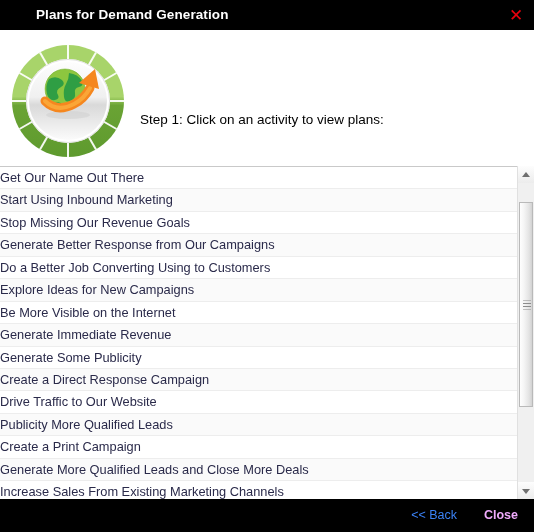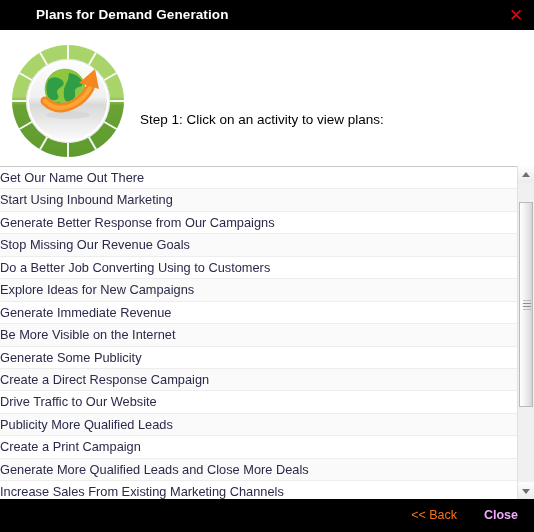--- a/index.html
+++ b/index.html
@@ -221,21 +221,21 @@
     position: absolute;
     left: 0; top: 499px;
     width: 534px; height: 33px;
     background: #000000;
   }
   #back-link {
     position: absolute;
     right: 77px; top: 0;
     height: 33px;
     line-height: 33px;
-    color: #f97316;
+    color: #3b82f6;
     font-size: 12.5px;
     cursor: pointer;
     white-space: nowrap;
   }
   #close-link {
     position: absolute;
     right: 16px; top: 0;
     height: 33px;
     line-height: 33px;
     color: #f0abfc;
@@ -290,26 +290,26 @@
 
     </div>
 
     <div id="step-text">Step 1: Click on an activity to view plans:</div>
   </div>
 
   <div id="list-region">
     <div id="list">
         <div class="row">Get Our Name Out There</div>
         <div class="row">Start Using Inbound Marketing</div>
+        <div class="row">Stop Missing Our Revenue Goals</div>
         <div class="row">Generate Better Response from Our Campaigns</div>
-        <div class="row">Stop Missing Our Revenue Goals</div>
         <div class="row">Do a Better Job Converting Using to Customers</div>
         <div class="row">Explore Ideas for New Campaigns</div>
+        <div class="row">Be More Visible on the Internet</div>
         <div class="row">Generate Immediate Revenue</div>
-        <div class="row">Be More Visible on the Internet</div>
         <div class="row">Generate Some Publicity</div>
         <div class="row">Create a Direct Response Campaign</div>
         <div class="row">Drive Traffic to Our Website</div>
         <div class="row">Publicity More Qualified Leads</div>
         <div class="row">Create a Print Campaign</div>
         <div class="row">Generate More Qualified Leads and Close More Deals</div>
         <div class="row">Increase Sales From Existing Marketing Channels</div>
       </div>
   </div>
 

